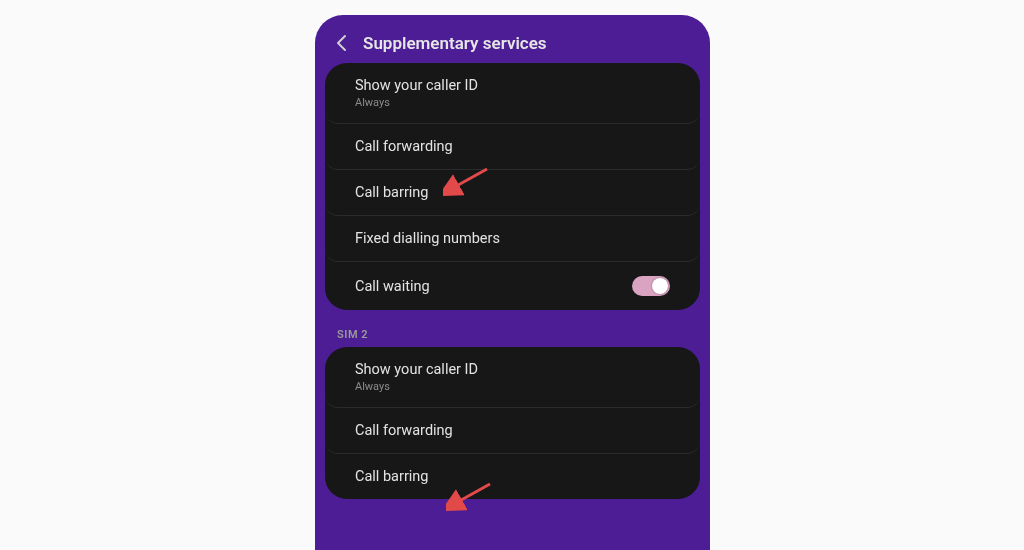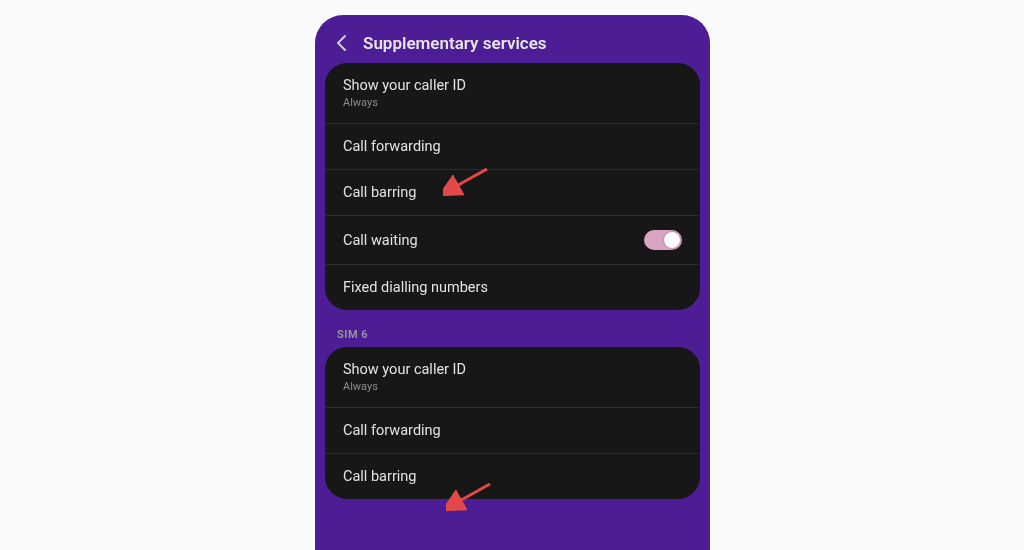--- a/index.html
+++ b/index.html
@@ -25,23 +25,23 @@
     color:#9a9a9a;padding:18px 22px 6px 22px;
   }
   .card{
     background:#171717;
     margin:0 10px;
     border-radius:22px;
     overflow:hidden;
   }
   .row{
     position:relative;
-    padding:14px 18px;
+    padding:14px 30px;
     border-bottom:1px solid #2b2b2b;
-    display:flex;align-items:center;
+    display:flex;align-items:center;border-radius:13px;
   }
   .row:last-child{border-bottom:none;}
   .row-main{flex:1;min-width:0;}
   .row-title{font-size:14.5px;color:#e3e3e3;}
   .row-sub{font-size:11px;color:#8c8c8c;margin-top:2px;}
   .toggle{
     width:38px;height:20px;border-radius:20px;
     background:#d9a3c1;position:relative;flex:0 0 auto;
   }
   .toggle .knob{
@@ -81,36 +81,36 @@
       </div>
 
       <div class="row">
         <div class="row-main">
           <div class="row-title">Call barring</div>
         </div>
       </div>
 
       <div class="row">
         <div class="row-main">
+          <div class="row-title">Fixed dialling numbers</div>
+        </div>
+      </div>
+
+      <div class="row">
+        <div class="row-main">
           <div class="row-title">Call waiting</div>
         </div>
         <div class="toggle">
           <div class="knob"></div>
         </div>
       </div>
 
-      <div class="row">
-        <div class="row-main">
-          <div class="row-title">Fixed dialling numbers</div>
-        </div>
-      </div>
-
     </div>
 
-    <div class="section-label">SIM 6</div>
+    <div class="section-label">SIM 2</div>
     <div class="card">
 
       <div class="row">
         <div class="row-main">
           <div class="row-title">Show your caller ID</div>
           <div class="row-sub">Always</div>
         </div>
       </div>
 
       <div class="row">

